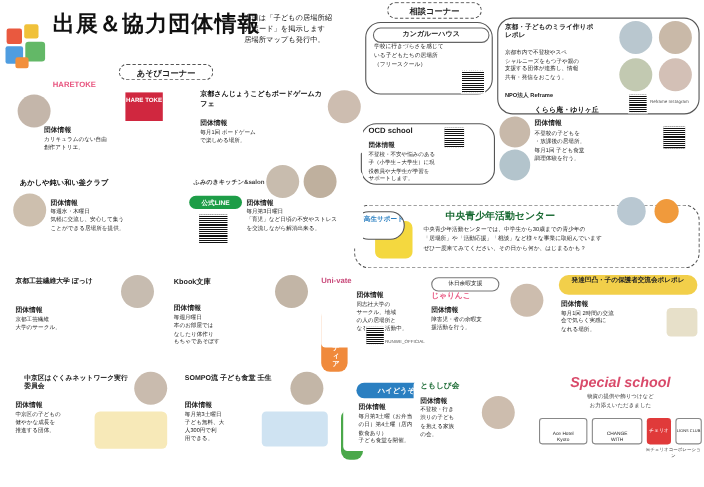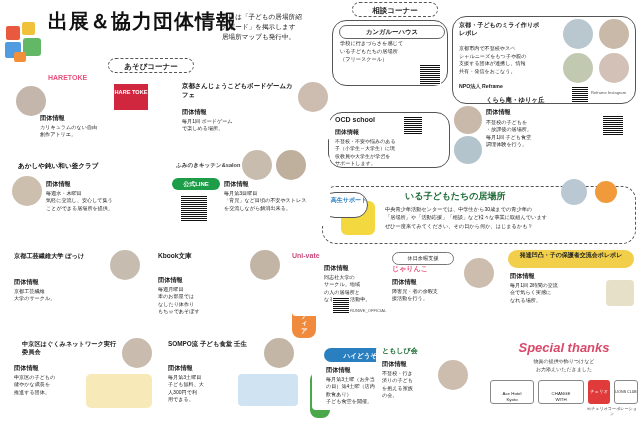--- a/index.html
+++ b/index.html
@@ -112,21 +112,21 @@
     <div class="abs" style="left:6px;top:3px;font-size:7px;font-weight:bold;color:#222;">OCD school</div>
     <div class="abs qr" style="left:74px;top:2px;width:18px;height:18px;"></div>
     <div class="abs" style="left:6px;top:15px;font-size:6px;font-weight:bold;">団体情報</div>
     <div class="abs" style="left:6px;top:25px;width:108px;font-size:5px;line-height:1.45;white-space:pre-line;">不登校・不安や悩みのある
 子（小学生～大学生）に現
 役教員や大学生が学習を
 サポートします。</div>
   </div>
 
   <div class="dotted" style="left:322px;top:186px;width:314px;height:58px;border-style:dashed;">
-    <div class="abs" style="left:82px;top:3px;font-size:9px;font-weight:bold;color:#1b6b34;">いる子どもたちの居場所</div>
+    <div class="abs" style="left:82px;top:3px;font-size:9px;font-weight:bold;color:#1b6b34;">中央青少年活動センター</div>
     <div class="abs" style="left:62px;top:18px;width:244px;font-size:5.2px;line-height:1.6;white-space:pre-line;">中央青少年活動センターでは、中学生から30歳までの青少年の
 「居場所」や「活動応援」「相談」など様々な事業に取組んでいます
 ぜひ一度来てみてください、その日から何か、はじまるかも？</div>
     <div class="abs avatar" style="left:238px;top:-8px;width:26px;height:26px;background:#b9c8d2;"></div>
     <div class="abs" style="left:18px;top:14px;width:34px;height:34px;background:#f4d83f;border-radius:6px;"></div>
     <div class="abs" style="left:272px;top:-6px;width:22px;height:22px;background:#f09a3c;border-radius:50%;"></div>
   </div>
 
   <div class="solid" style="left:322px;top:192px;width:46px;height:26px;border-radius:13px;">
     <div class="abs" style="left:0;top:3px;width:46px;text-align:center;font-size:6px;font-weight:bold;color:#2a7fc1;line-height:1.4;white-space:pre-line;">中高生サポート</div>
@@ -267,21 +267,21 @@
     <div class="abs" style="left:6px;top:0px;font-size:7px;font-weight:bold;color:#1b6b34;">ともしび会</div>
     <div class="abs avatar" style="left:62px;top:14px;width:30px;height:30px;background:#cdbdae;"></div>
     <div class="abs" style="left:6px;top:14px;font-size:6.2px;font-weight:bold;">団体情報</div>
     <div class="abs" style="left:6px;top:24px;width:56px;font-size:5.1px;line-height:1.45;white-space:pre-line;">不登校・行き
 渋りの子ども
 を抱える家族
 の会。</div>
   </div>
 
   <div class="abs" style="left:490px;top:340px;width:148px;height:100px;">
-    <div class="abs" style="left:0px;top:0px;width:148px;text-align:center;font-size:13px;font-weight:bold;font-style:italic;color:#d94a6a;">Special thanks</div>
+    <div class="abs" style="left:0px;top:0px;width:148px;text-align:center;font-size:13px;font-weight:bold;font-style:italic;color:#d94a6a;">Special school</div>
     <div class="abs" style="left:6px;top:18px;width:136px;text-align:center;font-size:5px;line-height:1.5;white-space:pre-line;color:#333;">物資の提供や飾りつけなど
 お力添えいただきました</div>
     <div class="abs" style="left:0px;top:40px;width:44px;height:24px;border:1px solid #888;border-radius:3px;font-size:4.4px;text-align:center;line-height:1.2;padding-top:5px;box-sizing:border-box;white-space:pre-line;">
       <span>Ace Hotel
 Kyoto</span>
     </div>
     <div class="abs" style="left:48px;top:40px;width:46px;height:24px;border:1px solid #888;border-radius:3px;font-size:4.4px;text-align:center;line-height:1.2;padding-top:5px;box-sizing:border-box;white-space:pre-line;">
       <span>CHANGE
 WITH</span>
     </div>

